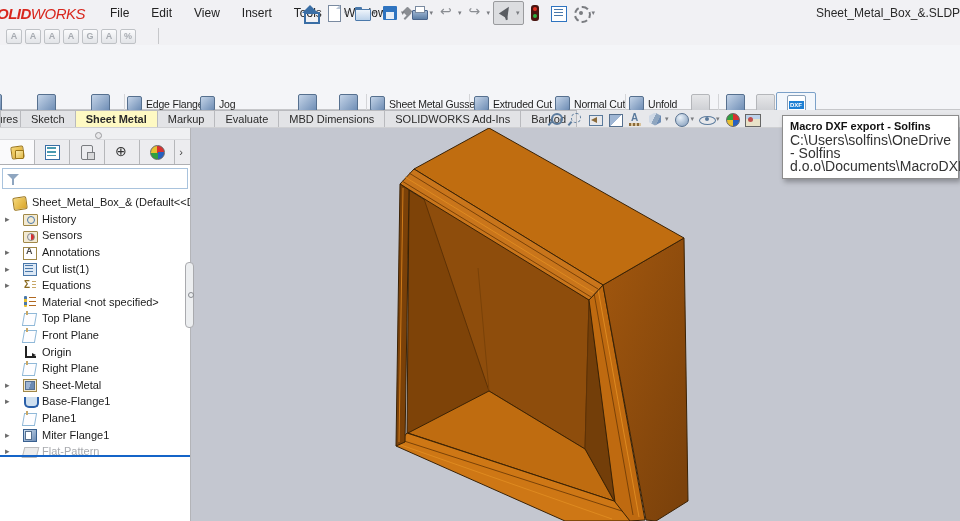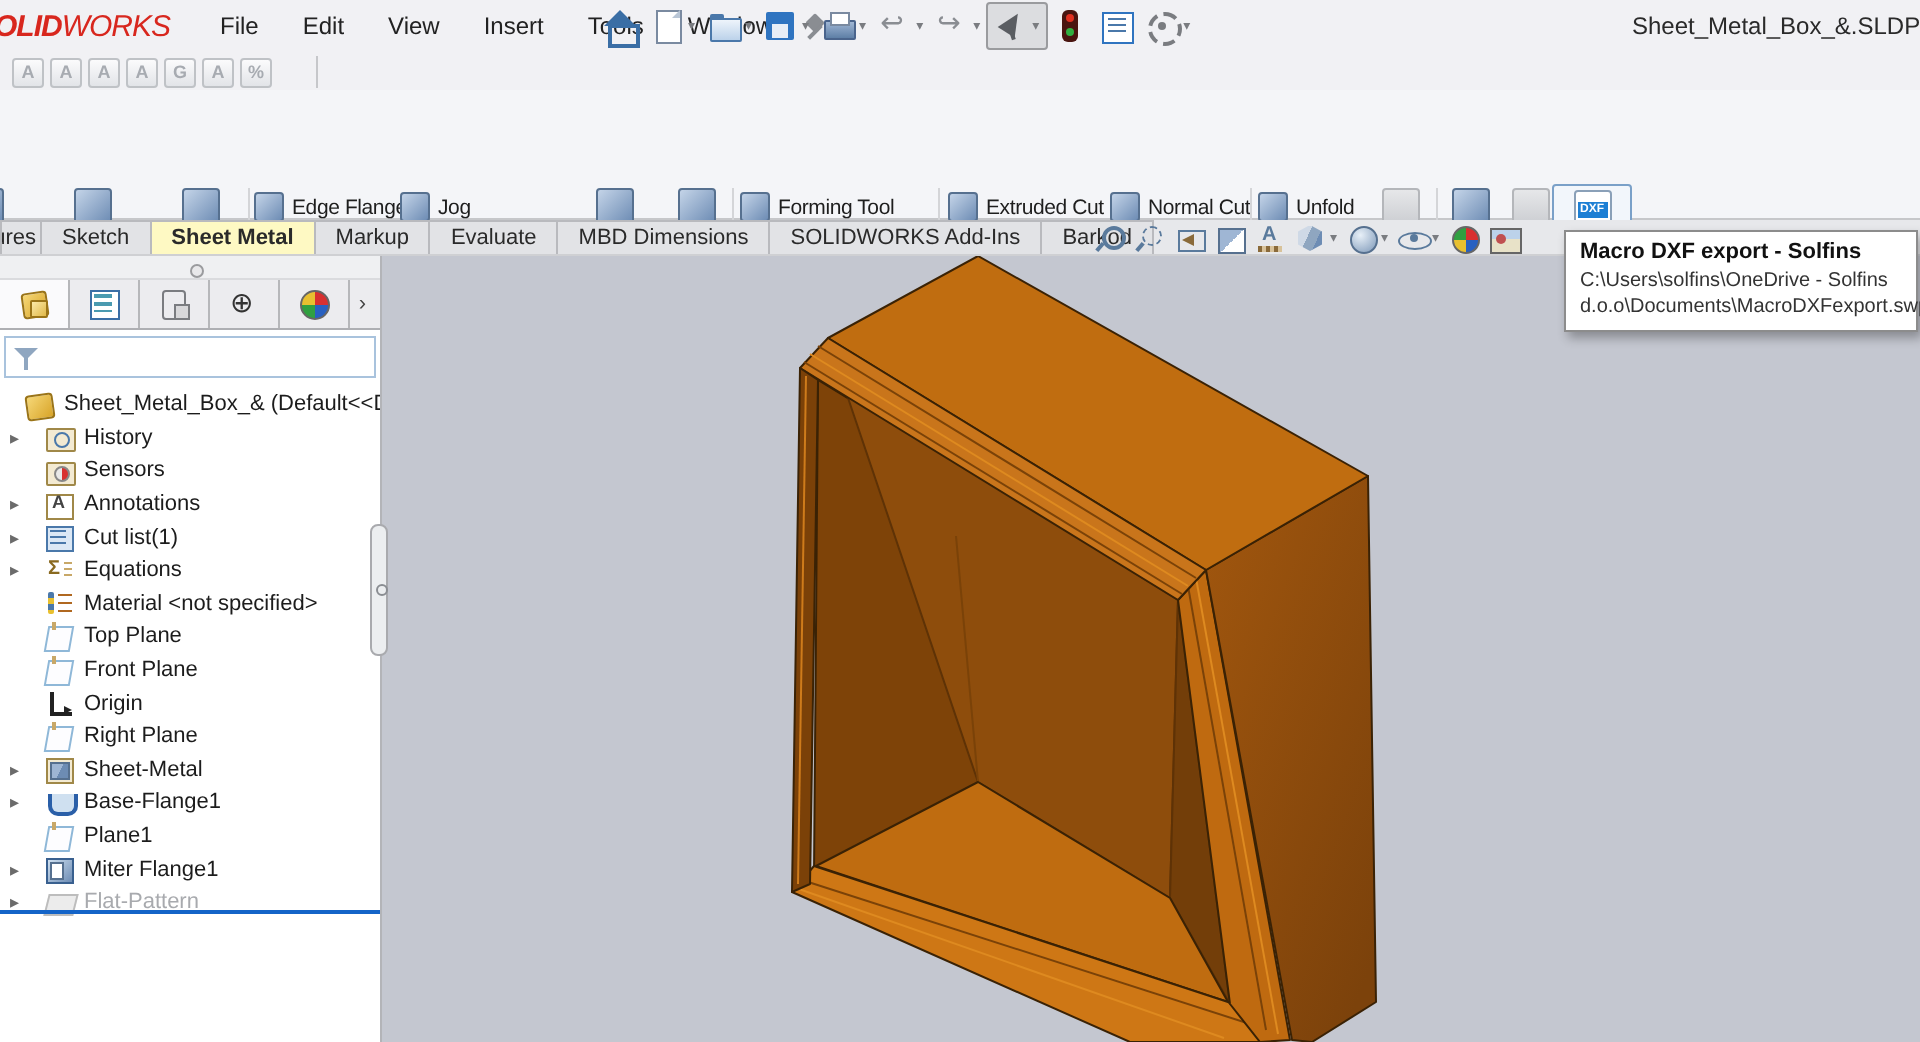--- a/index.html
+++ b/index.html
@@ -151,21 +151,21 @@
   .ic-miterflange::before { content:""; position:absolute; left:0; top:1px; width:12px; height:11px; background:linear-gradient(135deg,#cfe0f0,#6d8cb4); border:1px solid #39608f; }
   .ic-miterflange::after { content:""; position:absolute; left:2px; top:3px; width:5px; height:7px; background:#fff; border:1px solid #56708f; }
   .ic-flatpattern::before { content:""; position:absolute; left:0; top:2px; width:13px; height:9px; background:#e2e2e4; border:1px solid #9a9b9e; transform:skewX(-14deg); }
   .rollback-bar { position:absolute; left:0; top:327px; width:190px; height:2px; background:#1464c8; }
   .panel-handle { position:absolute; left:185px; top:262px; width:9px; height:66px; background:#eceef0; border:1px solid #a9aaae; border-radius:4px; }
   .panel-handle::after { content:""; position:absolute; left:2px; top:29px; width:4px; height:4px; border:1px solid #8a8d92; border-radius:50%; }
   
   .tooltip { position:absolute; left:782px; top:115px; width:177px; background:#fff; border:1px solid #8c8c8c;
              box-shadow:2px 3px 5px rgba(0,0,0,.3); padding:4px 7px 5px 7px; z-index:40; }
   .tt-title { font-weight:bold; font-size:11px; margin-bottom:2px; color:#111; }
-  .tt-line { font-size:10px; line-height:13px; color:#333; }
+  .tt-line { font-size:14px; line-height:13px; color:#333; }
 </style>
 </head>
 <body>
 
 <div class="screen">
 
   <div class="menubar">
     <div class="logo"><b>OLID</b><span>WORKS</span></div>
     <div class="menus">
 
@@ -332,24 +332,20 @@
         <div class="rbtn-l" style="width:39px;">
           <span class="ricon-l"></span>
           <span class="rlabel">Corners</span>
           <span class="caret">▾</span>
         </div>
       </div>
     <div class="rsep" style="left:366px;"></div>
 
     <div class="rcol" style="left:370px;">
 
-    <div class="rbtn-s">
-          <span class="ricon"></span>
-          <span>Forming Tool</span>
-        </div>
         <div class="rbtn-s">
           <span class="ricon"></span>
           <span>Sheet Metal Gusset</span>
         </div>
         <div class="rbtn-s">
           <span class="ricon"></span>
           <span>Tab and Slot</span>
         </div>
       </div>
     <div class="rsep" style="left:469px;"></div>

